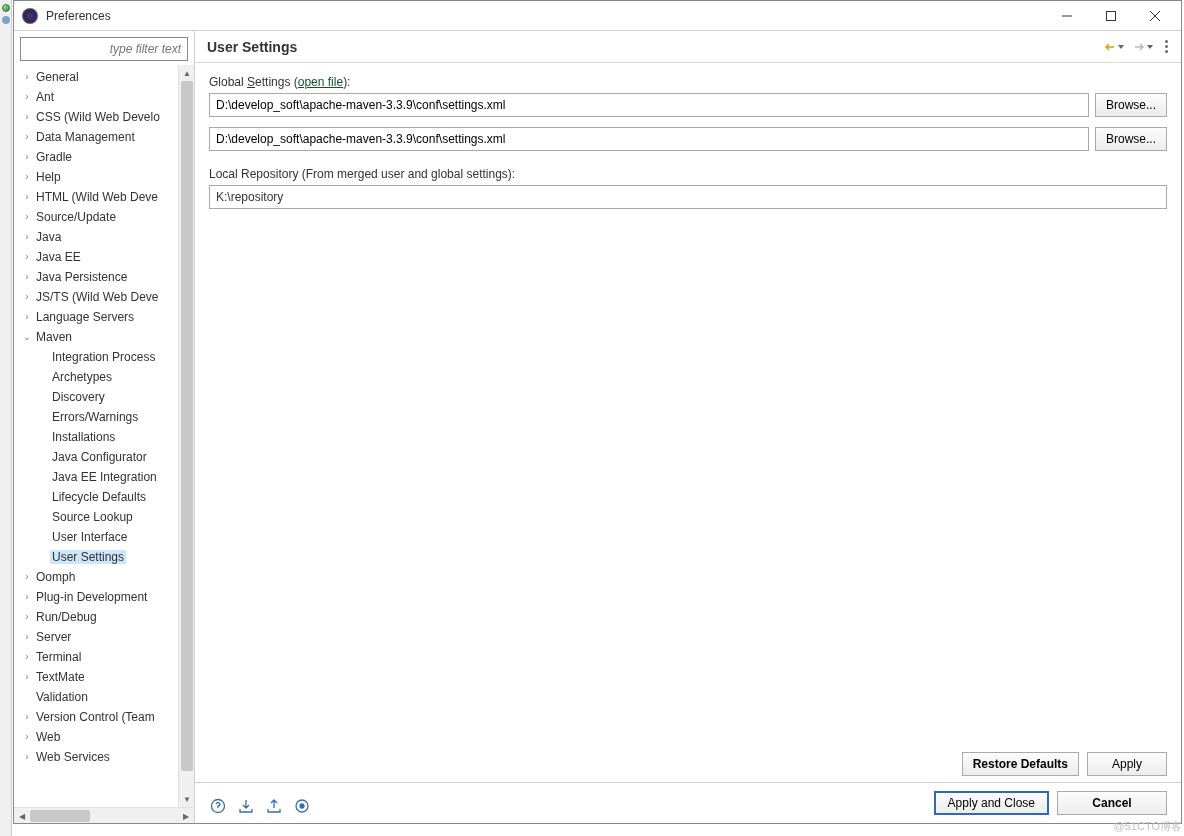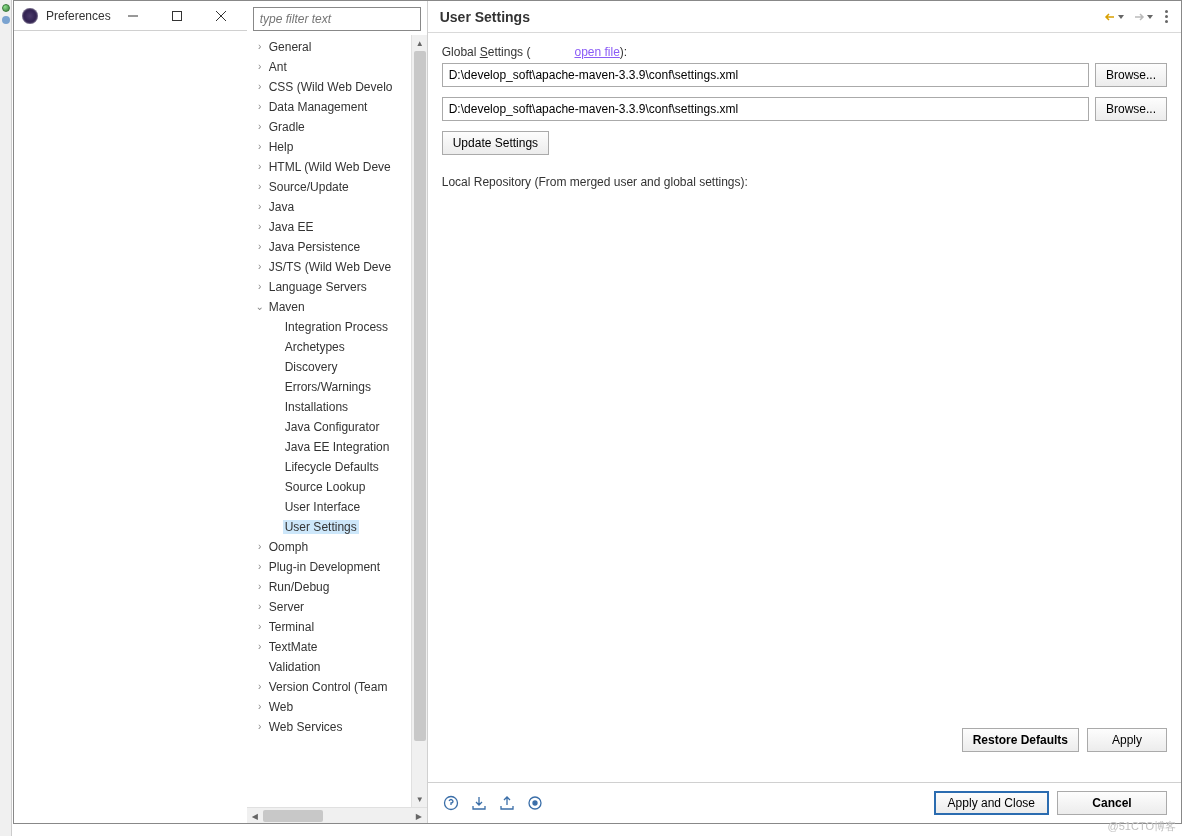--- a/index.html
+++ b/index.html
@@ -1,31 +1,31 @@
 <!DOCTYPE html>
 <html><head>
 <meta charset="utf-8">
 <style>
   * { box-sizing: border-box; margin: 0; padding: 0; }
   body { font-family: "Segoe UI", "Microsoft YaHei", Tahoma, sans-serif; font-size: 12px; color: #333; background: #fff; overflow: hidden; }
   .outer { width: 1184px; height: 836px; position: relative; background: #fff; }
   .leftbar { position: absolute; left: 0; top: 0; width: 12px; height: 836px; background: #f0f0f0; border-right: 1px solid #ccc; display:flex; flex-direction:column; align-items:center; gap:4px; padding-top:4px;}
   .leftbar .play { width:8px; height:8px; border: 1px solid #3a7a3a; border-radius:50%; background: radial-gradient(circle at 30% 30%, #8fe28f, #3a7a3a);}
   .leftbar .dbg  { width:8px; height:8px; background:#7aa3d0; border-radius:50%;}
-  .window { position: absolute; left: 13px; top: 0; width: 1169px; height: 824px; border: 1px solid #888; background: #fff; display: flex; }
+  .window { position: absolute; left: 13px; top: 0; width: 1169px; height: 824px; border: 1px solid #888; background: #fff; display: flex; flex-direction: column; }
   .titlebar { height: 30px; display: flex; align-items: center; padding: 0 4px 0 8px; border-bottom: 1px solid #d0d0d0; }
   .titlebar .icon { width: 16px; height: 16px; background: radial-gradient(circle at 50% 50%, #4a3a6a, #1a0a3a); border-radius: 50%; margin-right: 8px; box-shadow: inset 0 0 2px #fff;}
   .title { font-size: 12px; color: #333; }
   .winbtns { margin-left: auto; display: flex; }
   .winbtn { width: 44px; height: 28px; display: flex; align-items: center; justify-content: center; }
   .winbtn svg { width: 10px; height: 10px; stroke: #333; stroke-width: 1; fill: none; }
   .body { flex: 1; display: flex; overflow: hidden; }
   .sidebar { width: 181px; border-right: 1px solid #d0d0d0; display: flex; flex-direction: column; }
   .filter { padding: 6px 6px 4px 6px; }
-  .filter input { width: 100%; height: 24px; border: 1px solid #888; padding: 2px 6px; font-size: 12px; font-style: italic; color: #888;}
+  .filter input { width: 100%; height: 24px; border: 1px solid #888; padding: 2px 6px; font-size: 12px; font-style: italic; color: #888; text-align: right;}
   .tree-wrap { flex: 1; display: flex; overflow: hidden; }
   .tree { flex: 1; overflow: hidden; padding: 2px 0; }
   .tree-scrollbar { width: 16px; background: #f0f0f0; border-left: 1px solid #e0e0e0; position: relative; }
   .tree-scrollbar .arrow { position: absolute; left: 0; width: 16px; height: 16px; display:flex; align-items:center; justify-content:center; color:#666; font-size:8px;}
   .tree-scrollbar .thumb { position: absolute; left: 2px; width: 12px; top: 16px; height: 690px; background: #c8c8c8; border-radius: 2px;}
   .hscroll { height: 16px; background: #f0f0f0; border-top: 1px solid #e0e0e0; position: relative; }
   .hscroll .arrow { position:absolute; top:0; width:16px; height:16px; display:flex; align-items:center; justify-content:center; color:#666; font-size:8px;}
   .hscroll .thumb { position:absolute; top:2px; left:16px; height:12px; width:60px; background:#c8c8c8; border-radius:2px;}
   .node { display: flex; align-items: center; height: 20px; padding-left: 6px; white-space: nowrap; }
   .node .tw { width: 14px; text-align: center; color: #888; font-size: 10px; display:inline-block; line-height:1;}
@@ -36,37 +36,37 @@
   .main-header { height: 32px; display: flex; align-items: center; padding: 0 12px; border-bottom: 1px solid #d9d9d9; }
   .main-header h1 { font-size: 14px; font-weight: bold; }
   .header-icons { margin-left: auto; display: flex; align-items:center; gap: 4px; }
   .arrowbtn { display:flex; align-items:center; gap:1px; padding: 0 2px;}
   .arrowbtn svg { width: 14px; height: 14px; }
   .tri { width:0; height:0; border-left:3px solid transparent; border-right:3px solid transparent; border-top:4px solid #666;}
   .dots3v { width:4px; display:flex; flex-direction:column; gap:2px; margin-left:6px;}
   .dots3v span { width:3px; height:3px; background:#666; border-radius:50%;}
   .content { flex: 1; padding: 12px 14px; overflow: auto; }
   .lblrow { margin-bottom: 4px; font-size: 12px; }
-  .lblrow a { color: #8b5cf6; text-decoration: underline; margin-left: 44px; }
+  .lblrow a { color: #14532d; text-decoration: underline; }
   .underlineAccess { text-decoration: underline; }
   .inprow { display: flex; align-items: center; gap: 6px; margin-bottom: 10px; }
   .inprow input { flex: 1; height: 24px; border: 1px solid #aaa; padding: 2px 6px; font-size: 12px;}
   .inprow input.ro { background: #fff; color: #333; }
   .btn { height: 24px; padding: 0 10px; border: 1px solid #aaa; background: linear-gradient(#fdfdfd,#ececec); font-size: 12px; min-width: 70px; cursor:pointer;}
   .update { margin-bottom: 20px;}
   .local-lbl { margin-top: 16px; margin-bottom: 4px;}
   .footer { padding: 6px 14px 6px 14px; display: flex; justify-content: flex-end; gap: 8px; }
-  .bottom { border-top: 1px solid #d0d0d0; padding: 8px 14px; display: flex; align-items: center; margin-top: 24px; }
+  .bottom { border-top: 1px solid #d0d0d0; padding: 8px 14px; display: flex; align-items: flex-end; }
   .bottom-icons { display:flex; gap: 10px; align-items:center;}
   .bi { width:18px; height:18px; display:flex; align-items:center; justify-content:center;}
   .bi svg { width:16px; height:16px; stroke:#3a6ea8; fill:none; stroke-width:1.3;}
   .bottom .btns { margin-left:auto; display:flex; gap:8px;}
   .btn.primary { border: 2px solid #2b6cb0; padding:0 12px; min-width:110px;}
   .btn.wide { min-width:110px;font-weight:bold; }
-  .watermark { position:absolute; right:8px; bottom:2px; font-size:11px; color:#c0c0c0;}
+  .watermark { position:absolute; right:2px; bottom:2px; font-size:11px; color:#c0c0c0;}
 </style>
 </head>
 <body>
 
 <div class="outer">
   <div class="leftbar">
      <div class="play"></div>
      <div class="dbg"></div>
   </div>
   <div class="window">
@@ -314,24 +314,24 @@
             <span>Global </span><span class="underlineAccess">S</span><span>ettings</span> (<a href="#">open file</a>):
           </div>
           <div class="inprow">
             <input type="text" value="D:\develop_soft\apache-maven-3.3.9\conf\settings.xml" style="">
             <button class="btn">Browse...</button>
           </div>
           <div class="inprow">
             <input type="text" value="D:\develop_soft\apache-maven-3.3.9\conf\settings.xml" style="">
             <button class="btn">Browse...</button>
           </div>
-          <div class="update">
-            <button class="btn">Update Settings</button>
-          </div>
           <div class="lblrow local-lbl">Local Repository (From merged user and global settings):</div>
+          <div class="inprow">
+            <input type="text" class="ro" readonly="" value="K:\repository" style="">
+          </div>
         </div>
         <div class="footer">
           <button class="btn wide">Restore Defaults</button>
           <button class="btn" style="min-width:80px">Apply</button>
         </div>
         <div class="bottom">
           <div class="bottom-icons">
             <div class="bi">
                 <svg viewBox="0 0 16 16">
                   <circle cx="8" cy="8" r="6.5"></circle>

